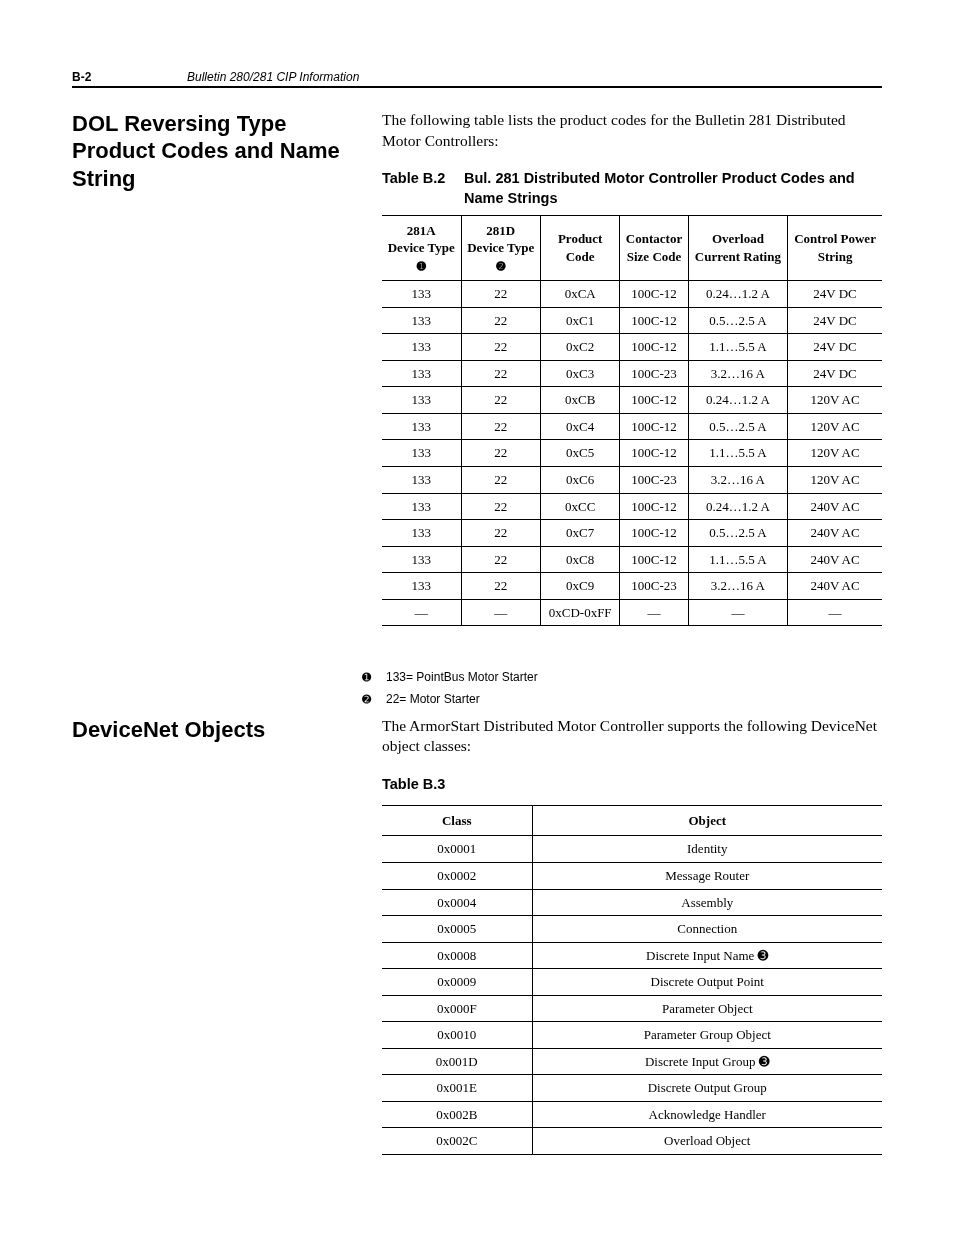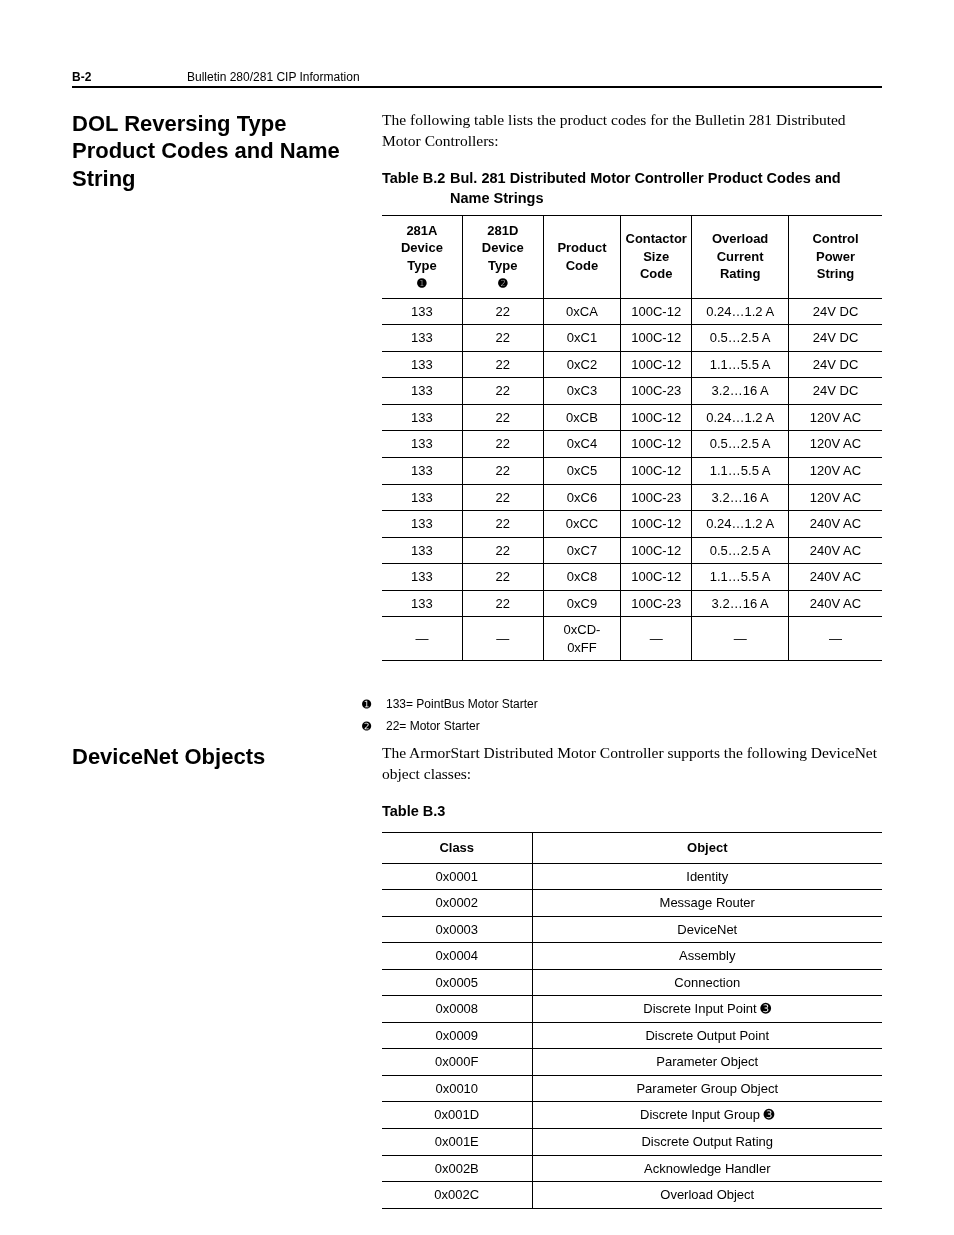--- a/index.html
+++ b/index.html
@@ -13,21 +13,21 @@
     line-height: 1.3;
   }
   .header-row {
     display: flex;
     align-items: baseline;
     border-bottom: 2px solid #000;
     margin-bottom: 22px;
     font-size: 12px;
   }
   .page-num { font-weight: bold; width: 115px; }
-  .header-title { font-weight: normal; }
+  .header-title { font-weight: normal; font-style: italic; }
   .section {
     display: flex;
     gap: 20px;
     margin-bottom: 28px;
     align-items: flex-start;
   }
   .section-left {
     width: 290px;
     flex-shrink: 0;
     font-family: "Arial Narrow", Arial, sans-serif;
@@ -42,30 +42,31 @@
     font-size: 15.5px;
     line-height: 1.35;
   }
   .table-caption {
     font-family: "Arial Narrow", Arial, sans-serif;
     font-stretch: condensed;
     font-weight: bold;
     font-size: 14.5px;
     margin: 18px 0 6px 0;
     display: flex;
+    gap: 14px;
   }
   .table-caption .num { width: 68px; flex-shrink:0;}
   .table-caption .txt { flex:1; }
   table {
     width: 100%;
     border-collapse: collapse;
-    font-family: Liberation Sans, sans-serif;
+    font-family: Liberation Serif, serif;
     font-stretch: condensed;
     font-size: 13px;
-    margin-bottom: 8px;
+    margin-bottom: 16px;
   }
   thead th {
     border-top: 1.5px solid #000;
     border-bottom: 1.5px solid #000;
     border-right: 1px solid #000;
     padding: 6px 4px;
     font-weight: bold;
     text-align: center;
     vertical-align: middle;
   }
@@ -275,54 +276,50 @@
       <tbody id="t2body">
           <tr>
             <td>0x0001</td>
             <td>Identity</td>
           </tr>
           <tr>
             <td>0x0002</td>
             <td>Message Router</td>
           </tr>
           <tr>
-            <td>0x0003</td>
-            <td>DeviceNet</td>
-          </tr>
-          <tr>
             <td>0x0004</td>
             <td>Assembly</td>
           </tr>
           <tr>
             <td>0x0005</td>
             <td>Connection</td>
           </tr>
           <tr>
             <td>0x0008</td>
-            <td>Discrete Input Point ➌</td>
+            <td>Discrete Input Name ➌</td>
           </tr>
           <tr>
             <td>0x0009</td>
             <td>Discrete Output Point</td>
           </tr>
           <tr>
             <td>0x000F</td>
             <td>Parameter Object</td>
           </tr>
           <tr>
             <td>0x0010</td>
             <td>Parameter Group Object</td>
           </tr>
           <tr>
             <td>0x001D</td>
             <td>Discrete Input Group ➌</td>
           </tr>
           <tr>
             <td>0x001E</td>
-            <td>Discrete Output Rating</td>
+            <td>Discrete Output Group</td>
           </tr>
           <tr>
             <td>0x002B</td>
             <td>Acknowledge Handler</td>
           </tr>
           <tr>
             <td>0x002C</td>
             <td>Overload Object</td>
           </tr>
         </tbody>

